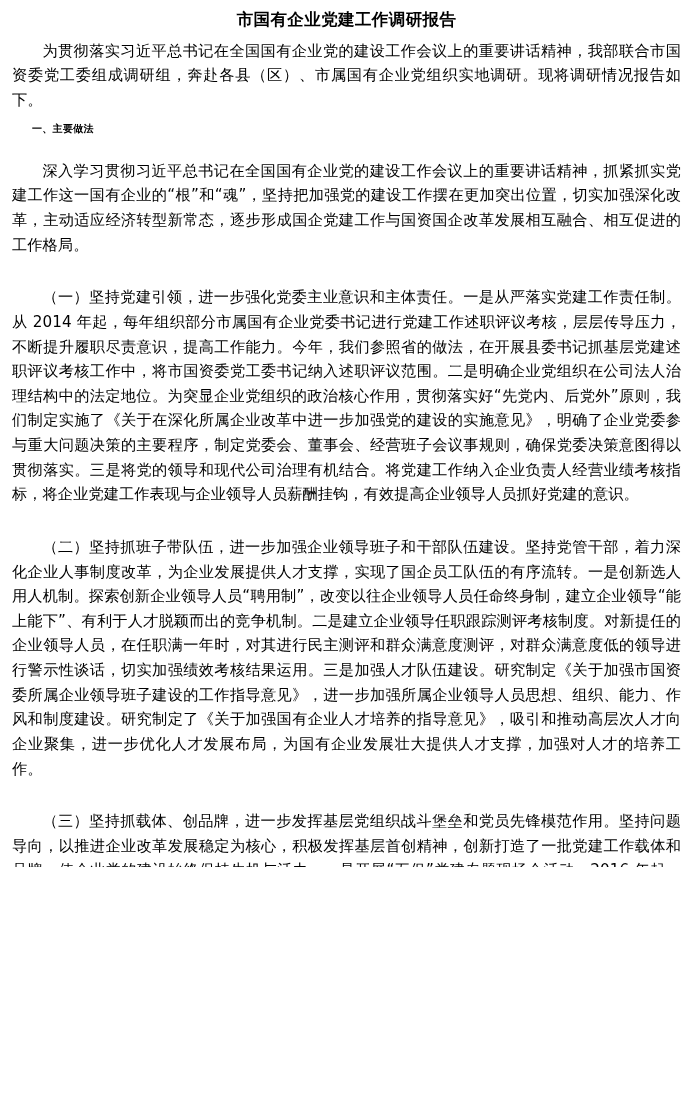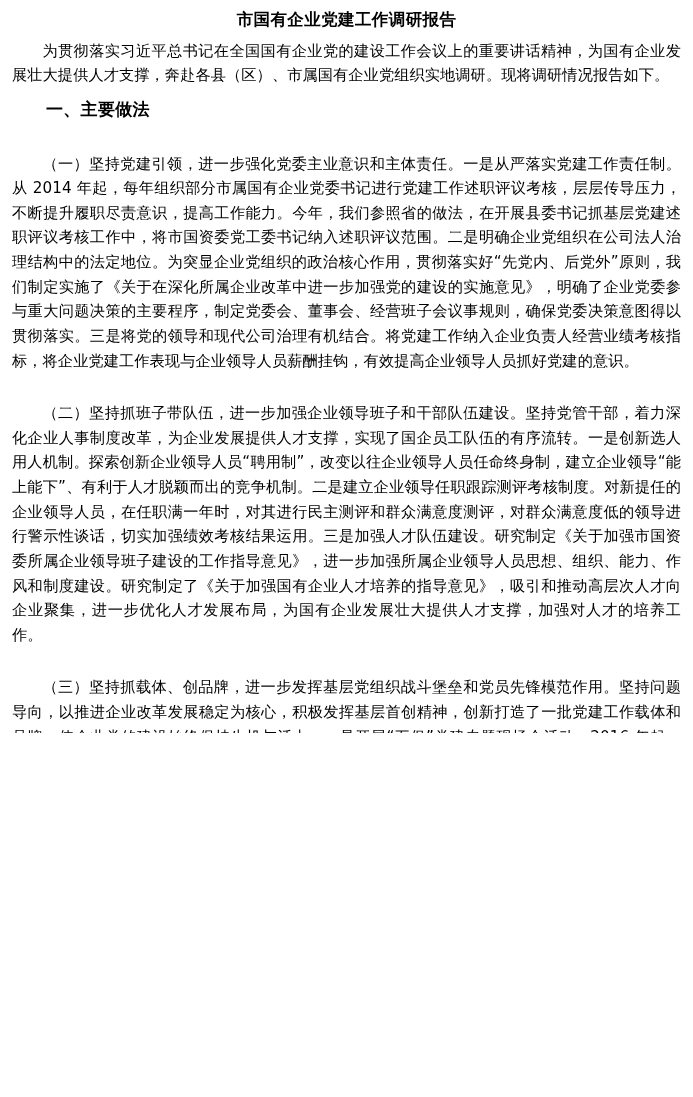--- a/index.html
+++ b/index.html
@@ -33,43 +33,44 @@
     margin: 0 0 2px 0;
     font-size: 15.2px;
     line-height: 1.62;
     text-align: justify;
     text-justify: inter-ideograph;
     text-indent: 2em;
     letter-spacing: 0.1px;
   }
   p.heading {
     margin: 8px 0 22px 0;
-    font-size: 17px;
+    font-size: 10px;
     font-weight: bold;
     line-height: 1.62;
     text-indent: 2em;
     letter-spacing: 0.3px;
   }
   p.spaced {
     margin-top: 28px;
   }
   .clip-last {
     max-height: 58px;
     overflow: hidden;
   }
 </style>
 </head>
 <body>
 
 <div class="page">
   <div class="doc-title">市国有企业党建工作调研报告</div>
 
-  <p class="para">为贯彻落实习近平总书记在全国国有企业党的建设工作会议上的重要讲话精神，为国有企业发展壮大提供人才支撑，奔赴各县（区）、市属国有企业党组织实地调研。现将调研情况报告如下。</p>
+  <p class="para">为贯彻落实习近平总书记在全国国有企业党的建设工作会议上的重要讲话精神，我部联合市国资委党工委组成调研组，奔赴各县（区）、市属国有企业党组织实地调研。现将调研情况报告如下。</p>
 
   <p class="heading">一、主要做法</p>
 
+  <p class="para">深入学习贯彻习近平总书记在全国国有企业党的建设工作会议上的重要讲话精神，抓紧抓实党建工作这一国有企业的“根”和“魂”，坚持把加强党的建设工作摆在更加突出位置，切实加强深化改革，主动适应经济转型新常态，逐步形成国企党建工作与国资国企改革发展相互融合、相互促进的工作格局。</p>
 
   <p class="para spaced">（一）坚持党建引领，进一步强化党委主业意识和主体责任。一是从严落实党建工作责任制。从 2014 年起，每年组织部分市属国有企业党委书记进行党建工作述职评议考核，层层传导压力，不断提升履职尽责意识，提高工作能力。今年，我们参照省的做法，在开展县委书记抓基层党建述职评议考核工作中，将市国资委党工委书记纳入述职评议范围。二是明确企业党组织在公司法人治理结构中的法定地位。为突显企业党组织的政治核心作用，贯彻落实好“先党内、后党外”原则，我们制定实施了《关于在深化所属企业改革中进一步加强党的建设的实施意见》，明确了企业党委参与重大问题决策的主要程序，制定党委会、董事会、经营班子会议事规则，确保党委决策意图得以贯彻落实。三是将党的领导和现代公司治理有机结合。将党建工作纳入企业负责人经营业绩考核指标，将企业党建工作表现与企业领导人员薪酬挂钩，有效提高企业领导人员抓好党建的意识。</p>
 
   <p class="para spaced">（二）坚持抓班子带队伍，进一步加强企业领导班子和干部队伍建设。坚持党管干部，着力深化企业人事制度改革，为企业发展提供人才支撑，实现了国企员工队伍的有序流转。一是创新选人用人机制。探索创新企业领导人员“聘用制”，改变以往企业领导人员任命终身制，建立企业领导“能上能下”、有利于人才脱颖而出的竞争机制。二是建立企业领导任职跟踪测评考核制度。对新提任的企业领导人员，在任职满一年时，对其进行民主测评和群众满意度测评，对群众满意度低的领导进行警示性谈话，切实加强绩效考核结果运用。三是加强人才队伍建设。研究制定《关于加强市国资委所属企业领导班子建设的工作指导意见》，进一步加强所属企业领导人员思想、组织、能力、作风和制度建设。研究制定了《关于加强国有企业人才培养的指导意见》，吸引和推动高层次人才向企业聚集，进一步优化人才发展布局，为国有企业发展壮大提供人才支撑，加强对人才的培养工作。</p>
 
   <p class="para spaced clip-last">（三）坚持抓载体、创品牌，进一步发挥基层党组织战斗堡垒和党员先锋模范作用。坚持问题导向，以推进企业改革发展稳定为核心，积极发挥基层首创精神，创新打造了一批党建工作载体和品牌，使企业党的建设始终保持生机与活力。一是开展“五促”党建专题现场会活动。2016 年起，在市属国有企业中深入开展“五促”党建专题现场会，即“党建促管理”“党建促改革”“党建促发展”“党建促和谐”“党建促创新”工作现场会。通过召开现场会的方式，发挥示范带头作用，全系统统推动企业党组织领导人员和党务工作者积极开展</p>
 </div>
 
 </body></html>

